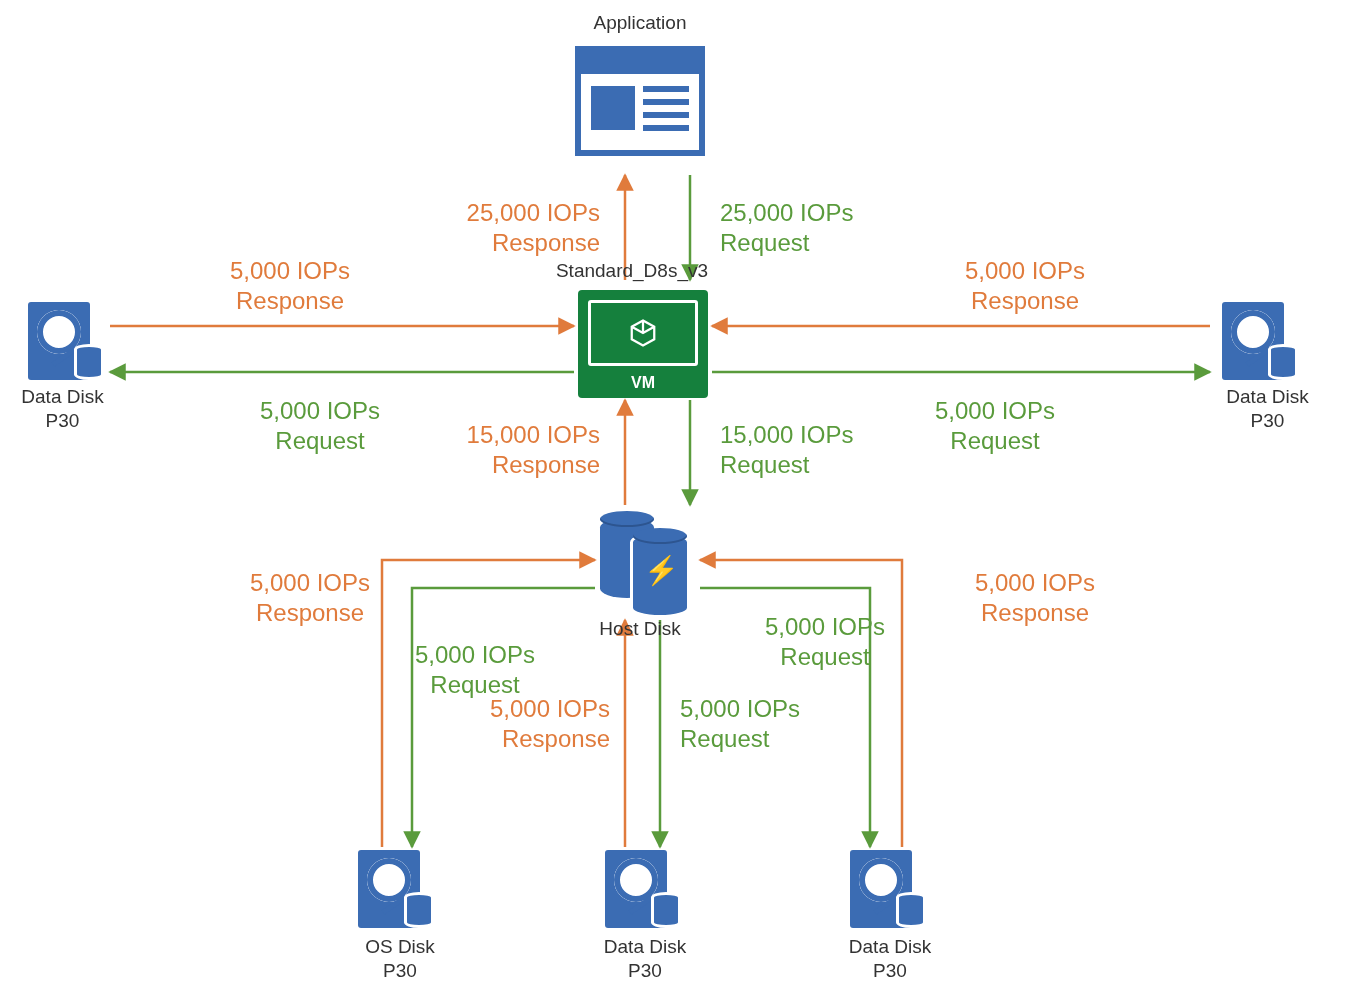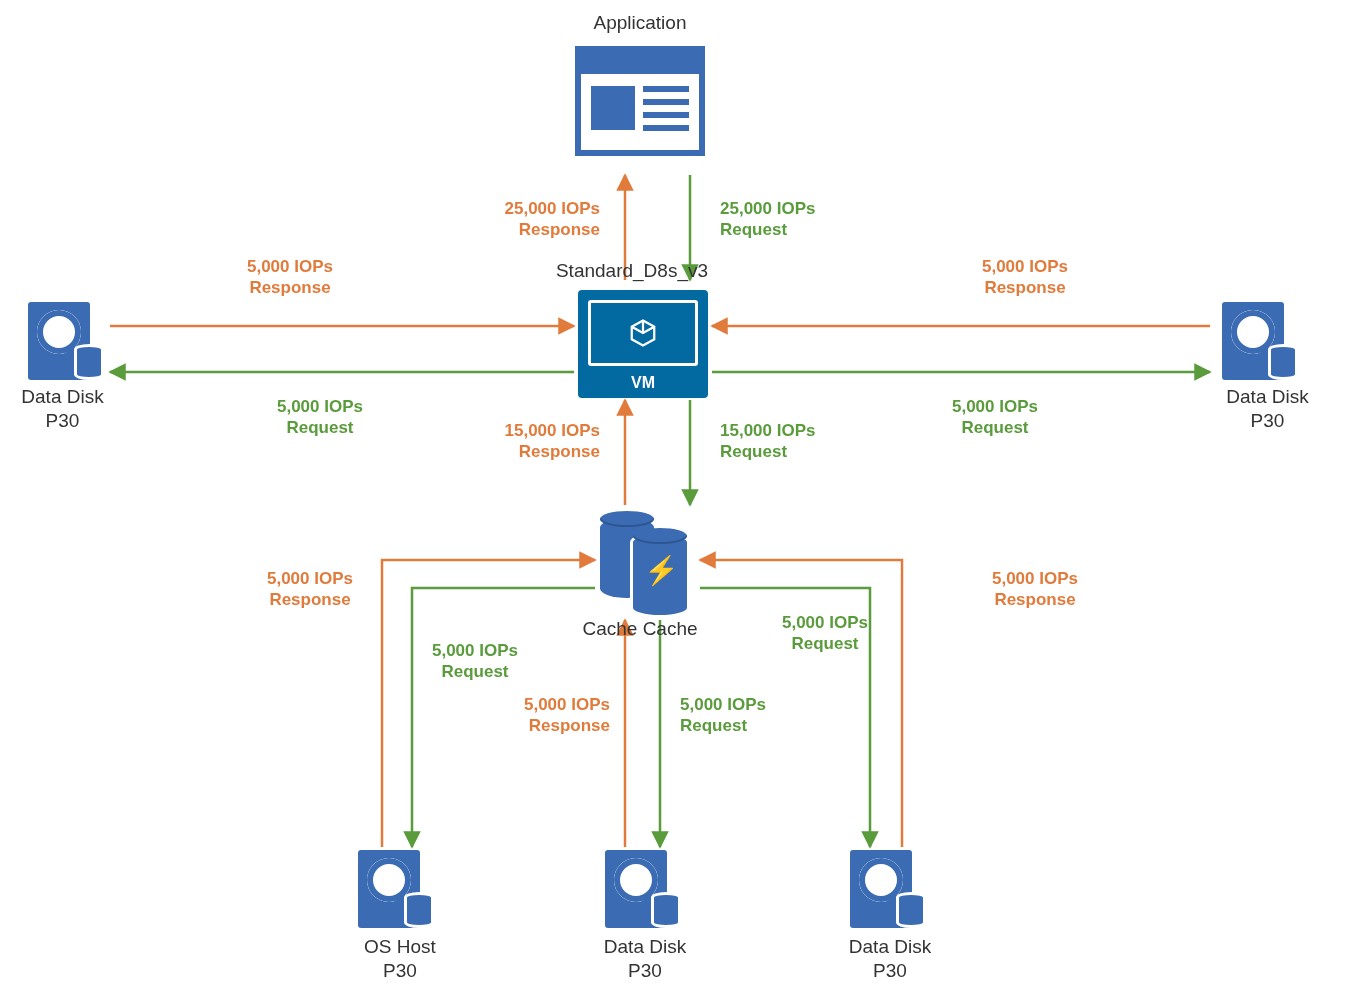--- a/index.html
+++ b/index.html
@@ -14,25 +14,25 @@
   }
   .node-label {
     position: absolute;
     font-size: 19px;
     color: #333;
     text-align: center;
     white-space: pre;
   }
   .flow-label {
     position: absolute;
-    font-size: 17px;
+    font-size: 24px;
     text-align: center;
     white-space: pre;
     line-height: 1.25;
-    font-weight: 700;
+    font-weight: 400;
   }
   .orange { color: #e07b3c; }
   .green  { color: #5a9b3c; }
   .icon-box { position: absolute; }
 
   
   .app-icon {
     width: 130px; height: 110px;
     border: 6px solid #3b6cb3;
     background: #fff;
@@ -55,21 +55,21 @@
     position: absolute;
     top: 34px; left: 62px;
     right: 10px;
     display: flex; flex-direction: column; gap: 7px;
   }
   .app-lines span { height: 6px; background: #3b6cb3; }
 
   
   .vm-icon {
     width: 130px; height: 108px;
-    background: #0369a1;
+    background: #15803d;
     border-radius: 4px;
     position: relative;
   }
   .vm-screen {
     position: absolute;
     top: 10px; left: 10px; right: 10px; height: 60px;
     border: 3px solid #fff;
     border-radius: 3px;
     display:flex; align-items:center; justify-content:center;
   }
@@ -240,21 +240,21 @@
 <div class="flow-label orange" style="left:450px; top:420px; width:150px; text-align:right;">15,000 IOPs
 Response</div>
 <div class="flow-label green" style="left:720px; top:420px; width:150px; text-align:left;">15,000 IOPs
 Request</div>
 
 <div class="icon-box" style="left:600px; top:510px; width:100px; height:100px;">
   <div class="db-cyl" style="left:0; top:8px;"></div>
   <div class="db-cyl" style="left:30px; top:22px; border:3px solid #fff;"></div>
   <div class="bolt" style="left:44px; top:44px;">⚡</div>
 </div>
-<div class="node-label" style="left:540px; top:618px; width:200px;">Cache Cache</div>
+<div class="node-label" style="left:540px; top:618px; width:200px;">Host Disk</div>
 
 <div class="flow-label orange" style="left:235px; top:568px; width:150px;">5,000 IOPs
 Response</div>
 <div class="flow-label green" style="left:400px; top:640px; width:150px;">5,000 IOPs
 Request</div>
 
 <div class="flow-label orange" style="left:960px; top:568px; width:150px;">5,000 IOPs
 Response</div>
 <div class="flow-label green" style="left:750px; top:612px; width:150px;">5,000 IOPs
 Request</div>
@@ -265,21 +265,21 @@
 Request</div>
 
 <div class="icon-box" style="left:358px; top:850px;">
   <div class="disk-icon">
       <div class="disk-body"></div>
       <div class="disk-platter"></div>
       <div class="disk-arm"></div>
       <div class="disk-mini"></div>
     </div>
 </div>
-<div class="node-label" style="left:320px; top:936px; width:160px;">OS Host</div>
+<div class="node-label" style="left:320px; top:936px; width:160px;">OS Disk</div>
 <div class="node-label" style="left:320px; top:960px; width:160px;">P30</div>
 
 <div class="icon-box" style="left:605px; top:850px;">
   <div class="disk-icon">
       <div class="disk-body"></div>
       <div class="disk-platter"></div>
       <div class="disk-arm"></div>
       <div class="disk-mini"></div>
     </div>
 </div>

